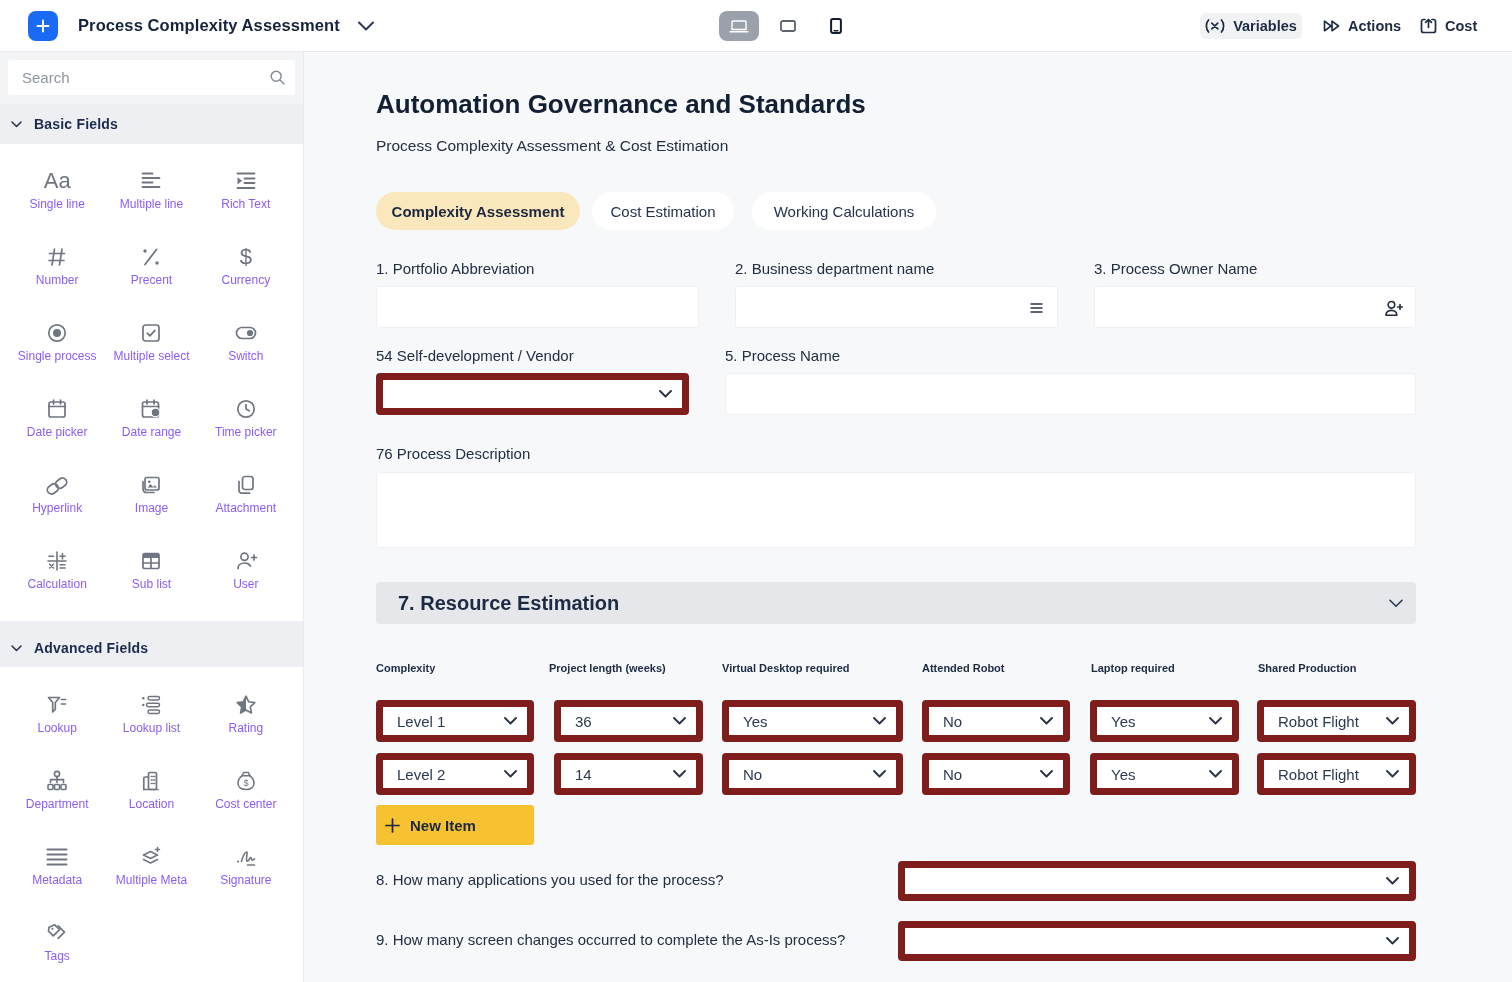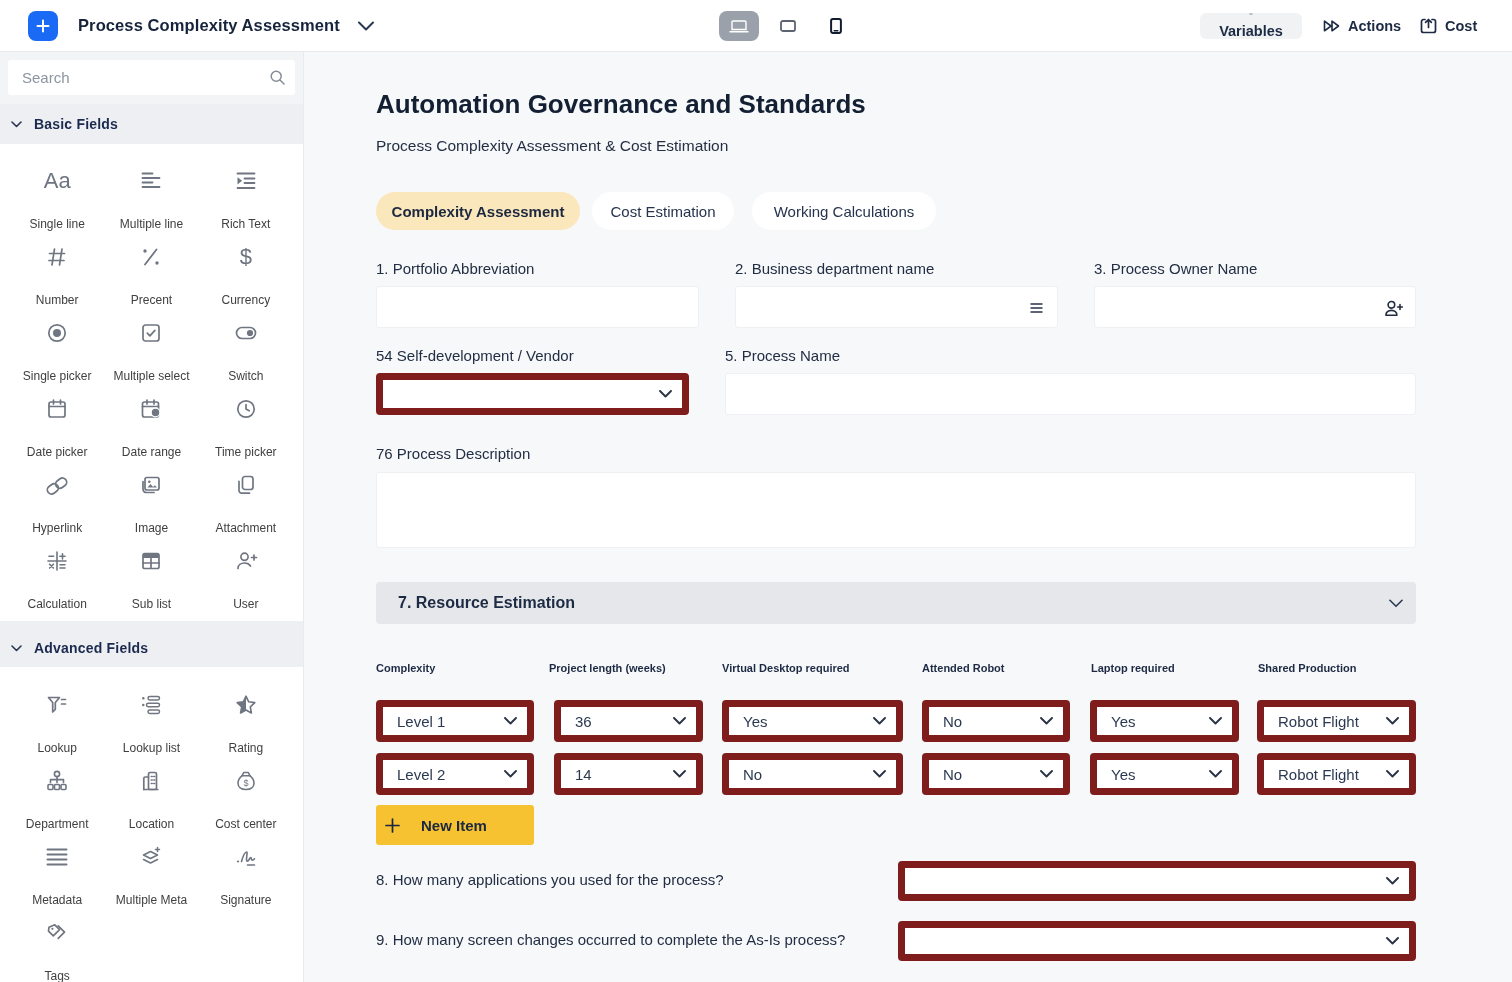--- a/index.html
+++ b/index.html
@@ -9,34 +9,34 @@
 
   
   #topbar { position:absolute; left:0; top:0; width:1512px; height:52px; background:#fff; border-bottom:1px solid #e8eaee; z-index:5; }
   #plusbtn { position:absolute; left:28px; top:11px; width:30px; height:30px; background:#1b6af5; border-radius:8px; color:#fff; display:flex; align-items:center; justify-content:center; }
   #apptitle { position:absolute; left:78px; top:16px; font-size:16.5px; font-weight:700; color:#16233c; letter-spacing:0.1px; }
   .devbtn { position:absolute; top:11px; width:40px; height:30px; border-radius:8px; display:flex; align-items:center; justify-content:center; }
   #dev1 { left:719px; background:#9aa1ab; }
   #dev2 { left:768px; }
   #dev3 { left:816px; }
   .topright { position:absolute; top:13px; height:26px; display:flex; align-items:center; gap:8px; font-size:14.5px; font-weight:700; color:#1d2a44; }
-  #btn-vars { left:1200px; width:102px; background:#f1f2f4; border-radius:6px; justify-content:center;flex-direction:column; }
+  #btn-vars { left:1200px; width:102px; background:#f1f2f4; border-radius:6px; justify-content:center; }
   #btn-actions { left:1323px; }
   #btn-save { left:1420px; }
 
   
   #sidebar { position:absolute; left:0; top:52px; width:304px; height:930px; background:#fff; border-right:1px solid #e8eaee; }
   #searchwrap { position:absolute; left:0; top:0; width:303px; height:52px; background:#f3f4f6; }
   #searchbox { position:absolute; left:8px; top:8px; width:287px; height:35px; background:#fff; border:none; border-radius:3px; display:flex; align-items:center; padding:0 14px; color:#8d95a0; font-size:15px; }
   .sect-hdr { position:absolute; left:0; width:303px; background:#edeff2; display:flex; align-items:center; padding-left:11px; }
   .sect-hdr span { font-size:14px; font-weight:700; color:#1b2a4e; margin-left:12px; letter-spacing:0.2px; }
   .fgrid { position:absolute; left:10px; width:283px; display:grid; grid-template-columns:repeat(3,1fr); }
   .fcell { height:76px; display:flex; flex-direction:column; align-items:center; }
   .fcell .ic { height:24px; width:24px; display:flex; align-items:flex-start; justify-content:center; color:#6f7681; }
-  .fcell .lb { margin-top:24px; font-size:12px; color:#404040; white-space:nowrap; }
+  .fcell .lb { margin-top:4px; font-size:12px; color:#8b5cf6; white-space:nowrap; }
   .fgrid svg { stroke:#6f7681; fill:none; stroke-width:1.6; stroke-linecap:round; stroke-linejoin:round; }
 
   
   #main { position:absolute; left:304px; top:52px; width:1208px; height:930px; background:#f7f8f9; }
   #main .lbl { position:absolute; font-size:15px; color:#222e44; }
   .inputbox { position:absolute; background:#fff; border:1px solid #eef0f3; border-radius:3px; }
   .selbox { position:absolute; background:#fff; border:7px solid #7f1d1d; border-radius:4px; display:flex; align-items:center; padding:0 14px; font-size:15px; color:#2b3950; }
   .selbox .chev { position:absolute; right:10px; top:50%; margin-top:-4px; }
   h1 { position:absolute; left:72px; top:37px; font-size:26px; font-weight:700; color:#131f33; letter-spacing:0; }
   #subtitle { position:absolute; left:72px; top:85px; font-size:15.5px; color:#242f44; }
@@ -167,21 +167,21 @@
         <div class="lb">Currency</div>
       </div>
 
     <div class="fcell">
         <div class="ic">
           <svg width="24" height="24" viewBox="0 0 24 24">
             <circle cx="12" cy="12" r="8.2" stroke-width="1.7"></circle>
             <circle cx="12" cy="12" r="4" fill="#6f7681" stroke="none"></circle>
           </svg>
         </div>
-        <div class="lb">Single picker</div>
+        <div class="lb">Single process</div>
       </div>
     <div class="fcell">
         <div class="ic">
           <svg width="24" height="24" viewBox="0 0 24 24">
             <rect x="4" y="4" width="16" height="16" rx="2.5" stroke-width="1.7"></rect>
             <path d="M8.3 12.2l2.6 2.6 5-5.4" stroke-width="1.7"></path>
           </svg>
         </div>
         <div class="lb">Multiple select</div>
       </div>
@@ -435,21 +435,21 @@
   <div class="selbox" style="left:72px;top:321px;width:313px;height:42px;">
       <svg class="chev" width="13" height="8" viewBox="0 0 13 8">
         <path d="M1 1l5.5 5.5L12 1" stroke="#2b3445" stroke-width="1.9" fill="none" stroke-linecap="round" stroke-linejoin="round"></path>
       </svg>
     </div>
   <div class="inputbox" style="left:421px;top:321px;width:691px;height:42px;"></div>
 
   <div class="lbl" style="left:72px;top:393px;">76 Process Description</div>
   <div class="inputbox" style="left:72px;top:420px;width:1040px;height:76px;"></div>
 
-  <div style="position:absolute;left:72px;top:530px;width:1040px;height:42px;background:#e5e7ea;border-radius:4px;display:flex;align-items:center;padding-left:22px;font-size:16px;font-weight:700;color:#1d2a44;">7. Resource Estimation
+  <div style="position:absolute;left:72px;top:530px;width:1040px;height:42px;background:#e5e7ea;border-radius:4px;display:flex;align-items:center;padding-left:22px;font-size:20px;font-weight:700;color:#1d2a44;">7. Resource Estimation
     <svg style="position:absolute;right:13px;" width="14" height="9" viewBox="0 0 15 9">
         <path d="M1 1l6.5 6.5L14 1" stroke="#2b3950" stroke-width="1.7" fill="none" stroke-linecap="round" stroke-linejoin="round"></path>
       </svg>
   </div>
 
   <div class="thead" style="left:72px;top:610px;">Complexity</div>
   <div class="thead" style="left:245px;top:610px;">Project length (weeks)</div>
   <div class="thead" style="left:418px;top:610px;">Virtual Desktop required</div>
   <div class="thead" style="left:618px;top:610px;">Attended Robot</div>
   <div class="thead" style="left:787px;top:610px;">Laptop required</div>
@@ -490,21 +490,21 @@
         <path d="M1 1l5.5 5.5L12 1" stroke="#2b3445" stroke-width="1.9" fill="none" stroke-linecap="round" stroke-linejoin="round"></path>
       </svg></div>
   <div class="selbox" style="left:953px;top:701px;width:159px;height:42px;">Robot Flight<svg class="chev" width="13" height="8" viewBox="0 0 13 8">
         <path d="M1 1l5.5 5.5L12 1" stroke="#2b3445" stroke-width="1.9" fill="none" stroke-linecap="round" stroke-linejoin="round"></path>
       </svg></div>
 
   <div id="newitem">
       <svg style="margin-left:9px;" width="15" height="15" viewBox="0 0 15 15">
         <path d="M7.5 1v13M1 7.5h13" stroke="#1c2740" stroke-width="1.7" stroke-linecap="round"></path>
       </svg>
-      <span style="margin-left:21px;">New Item</span>
+      <span style="margin-left:10px;">New Item</span>
     </div>
 
   <div class="lbl" style="left:72px;top:819px;">8. How many applications you used for the process?</div>
   <div class="selbox" style="left:594px;top:809px;width:518px;height:40px;">
       <svg class="chev" width="13" height="8" viewBox="0 0 13 8">
         <path d="M1 1l5.5 5.5L12 1" stroke="#2b3445" stroke-width="1.9" fill="none" stroke-linecap="round" stroke-linejoin="round"></path>
       </svg>
     </div>
 
   <div class="lbl" style="left:72px;top:879px;">9. How many screen changes occurred to complete the As-Is process?</div>

